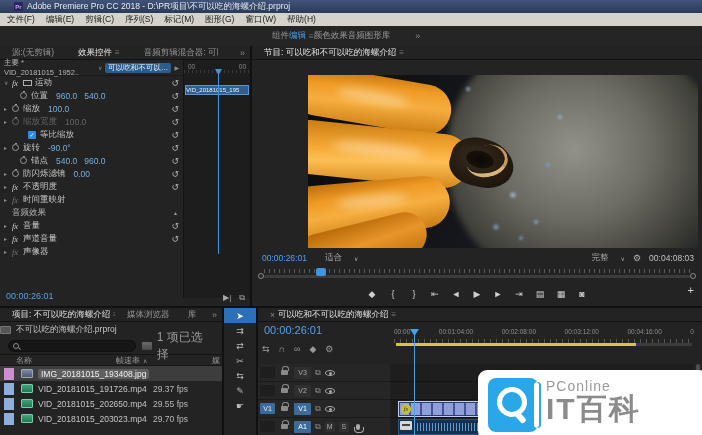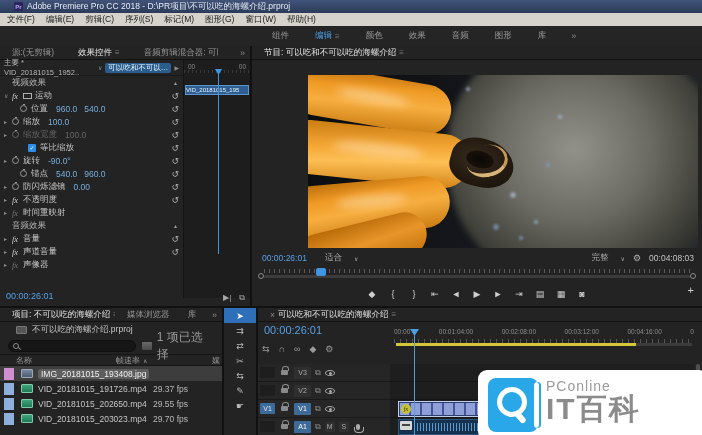--- a/index.html
+++ b/index.html
@@ -12,21 +12,21 @@
   .ptab.active{color:#e6e6e6}
   .pmenu{color:#7a7a7a;font-size:8px}
   .ovf{margin-left:auto;padding:0 5px;color:#8a8a8a;font-size:9px}
   
   #titlebar{position:absolute;left:0;top:0;width:702px;height:13px;background:linear-gradient(#41537a,#2a3a58);display:flex;align-items:center;gap:4px;padding:0 14px;font-size:8.5px;color:#e8ecf5;white-space:nowrap}
   #pr-icon{width:9px;height:9px;background:#2b2460;color:#b9aef2;font-size:6px;font-weight:bold;display:flex;align-items:center;justify-content:center;border-radius:1px}
   
   #menubar{position:absolute;left:0;top:13px;width:702px;height:13px;background:#d6d3cc;display:flex;align-items:center;gap:11px;padding:0 7px;font-size:8.5px;color:#1a1a1a}
   
   #wsbar{position:absolute;left:0;top:26px;width:702px;height:20px;background:#252525;display:flex;align-items:center;font-size:8.5px;color:#9a9a9a}
-  #ws-tabs{display:flex;gap:26px;margin-left:272px;align-items:center}
+  #ws-tabs{display:flex;margin-left:272px;align-items:center}
   .ws-tab{display:flex;gap:3px;align-items:center}
   .ws-tab.active{color:#4a9fe8}
   
   #ec{left:0;top:46px;width:250px;height:260px}
   #ec-head{height:16px;display:flex;align-items:center;gap:3px;padding:0 4px;font-size:7.5px;color:#b4b4b4;border-bottom:1px solid #1a1a1a;width:183px}
   #ec-seq{background:#2b5d8c;color:#eaf3fc;border-radius:2px;padding:0 3px;max-width:72px;overflow:hidden;white-space:nowrap;text-overflow:ellipsis}
   #ec-rows{position:absolute;left:0;top:30px;width:183px}
   .ec-row{display:flex;align-items:center;height:13px;padding-left:4px;font-size:8.5px;color:#c4c4c4;white-space:nowrap}
   .ec-row .twirl{width:8px;color:#8a8a8a;font-size:6px;flex:none}
   .fxb{font-style:italic;font-family:"Liberation Serif","DejaVu Serif",serif;width:11px;font-size:8.5px;color:#cfcfcf;flex:none}
@@ -81,21 +81,21 @@
   #pm-scrub{position:absolute;left:6px;top:222px;width:438px;height:12px}
   #pm-ticks{position:absolute;left:6px;right:6px;top:1px;height:4px;background:repeating-linear-gradient(90deg,#5a5a5a 0 1px,transparent 1px 5px)}
   #pm-track{position:absolute;left:6px;right:6px;top:7px;height:3px;background:#3c3c3c;border-radius:2px}
   .knob{position:absolute;top:5px;width:6px;height:6px;border:1px solid #8a8a8a;border-radius:50%}
   #pm-ph{position:absolute;left:58px;top:0;width:10px;height:8px;background:#3f96e0;border-radius:2px}
   #pm-transport{position:absolute;left:0;top:238px;width:100%;height:20px;display:flex;align-items:center;justify-content:center;gap:11px;color:#cfcfcf;font-size:9px}
   .tbtn2{min-width:10px;text-align:center}
   #pm-plus{position:absolute;right:8px;top:238px;color:#cfcfcf;font-size:11px}
   
   #pj{left:0;top:308px;width:222px;height:127px}
-  #pj-file{height:15px;display:flex;align-items:center;gap:5px;padding:0 16px;font-size:8.5px;color:#c6c6c6}
+  #pj-file{height:15px;display:flex;align-items:center;gap:5px;padding:0 0;font-size:8.5px;color:#c6c6c6}
   .filmic{width:11px;height:8px;background:#555;border:1px solid #777;border-radius:1px}
   #pj-search{height:17px;display:flex;align-items:center;padding:0 8px;gap:6px}
   #pj-input{width:128px;height:12px;background:#161616;border:1px solid #101010;border-radius:7px;color:#ccc;font-size:8px;padding:0 5px 0 16px;outline:none}
   .mag{position:absolute;width:6px;height:6px;border:1px solid #8a8a8a;border-radius:50%;margin-left:5px}
   .mag::after{content:"";position:absolute;left:4px;top:4px;width:3px;height:1px;background:#8a8a8a;transform:rotate(45deg)}
   #pj-selinfo{margin-left:auto;display:flex;align-items:center;gap:5px;color:#9a9a9a;font-size:12px}
   .binsic{width:10px;height:8px;background:linear-gradient(#6a6a6a,#4a4a4a);border-radius:1px}
   #pj-cols{height:12px;display:flex;align-items:center;font-size:8px;color:#9a9a9a;border-top:1px solid #151515;border-bottom:1px solid #151515;padding-left:16px}
   #col-fps{margin-left:84px;display:flex;gap:3px;align-items:center}
   #col-media{margin-left:auto;margin-right:2px}
@@ -231,29 +231,20 @@
       <span class="ovf">»</span>
     </div>
     <div id="ec-head">
       <span>主要 * VID_20181015_1952..</span>
       <span style="color:#888;font-size:6px">∨</span>
       <span id="ec-seq">可以吃和不可以吃..</span>
       <span style="color:#888;font-size:6px">▶</span>
     </div>
     <div id="ec-rows">
 
-        <div class="ec-row section">
-          <span class="twirl"></span>
-
-          <span class="ec-label">视频效果</span>
-
-          <span class="sp"></span>
-          <span class="sec-arrow">▴</span>
-
-        </div>
 
         <div class="ec-row">
           <span class="twirl">∨</span>
           <span class="fxb">fx</span>
 
           <span class="motion-ic"></span>
 
           <span class="ec-label">运动</span>
 
           <span class="sp"></span>

